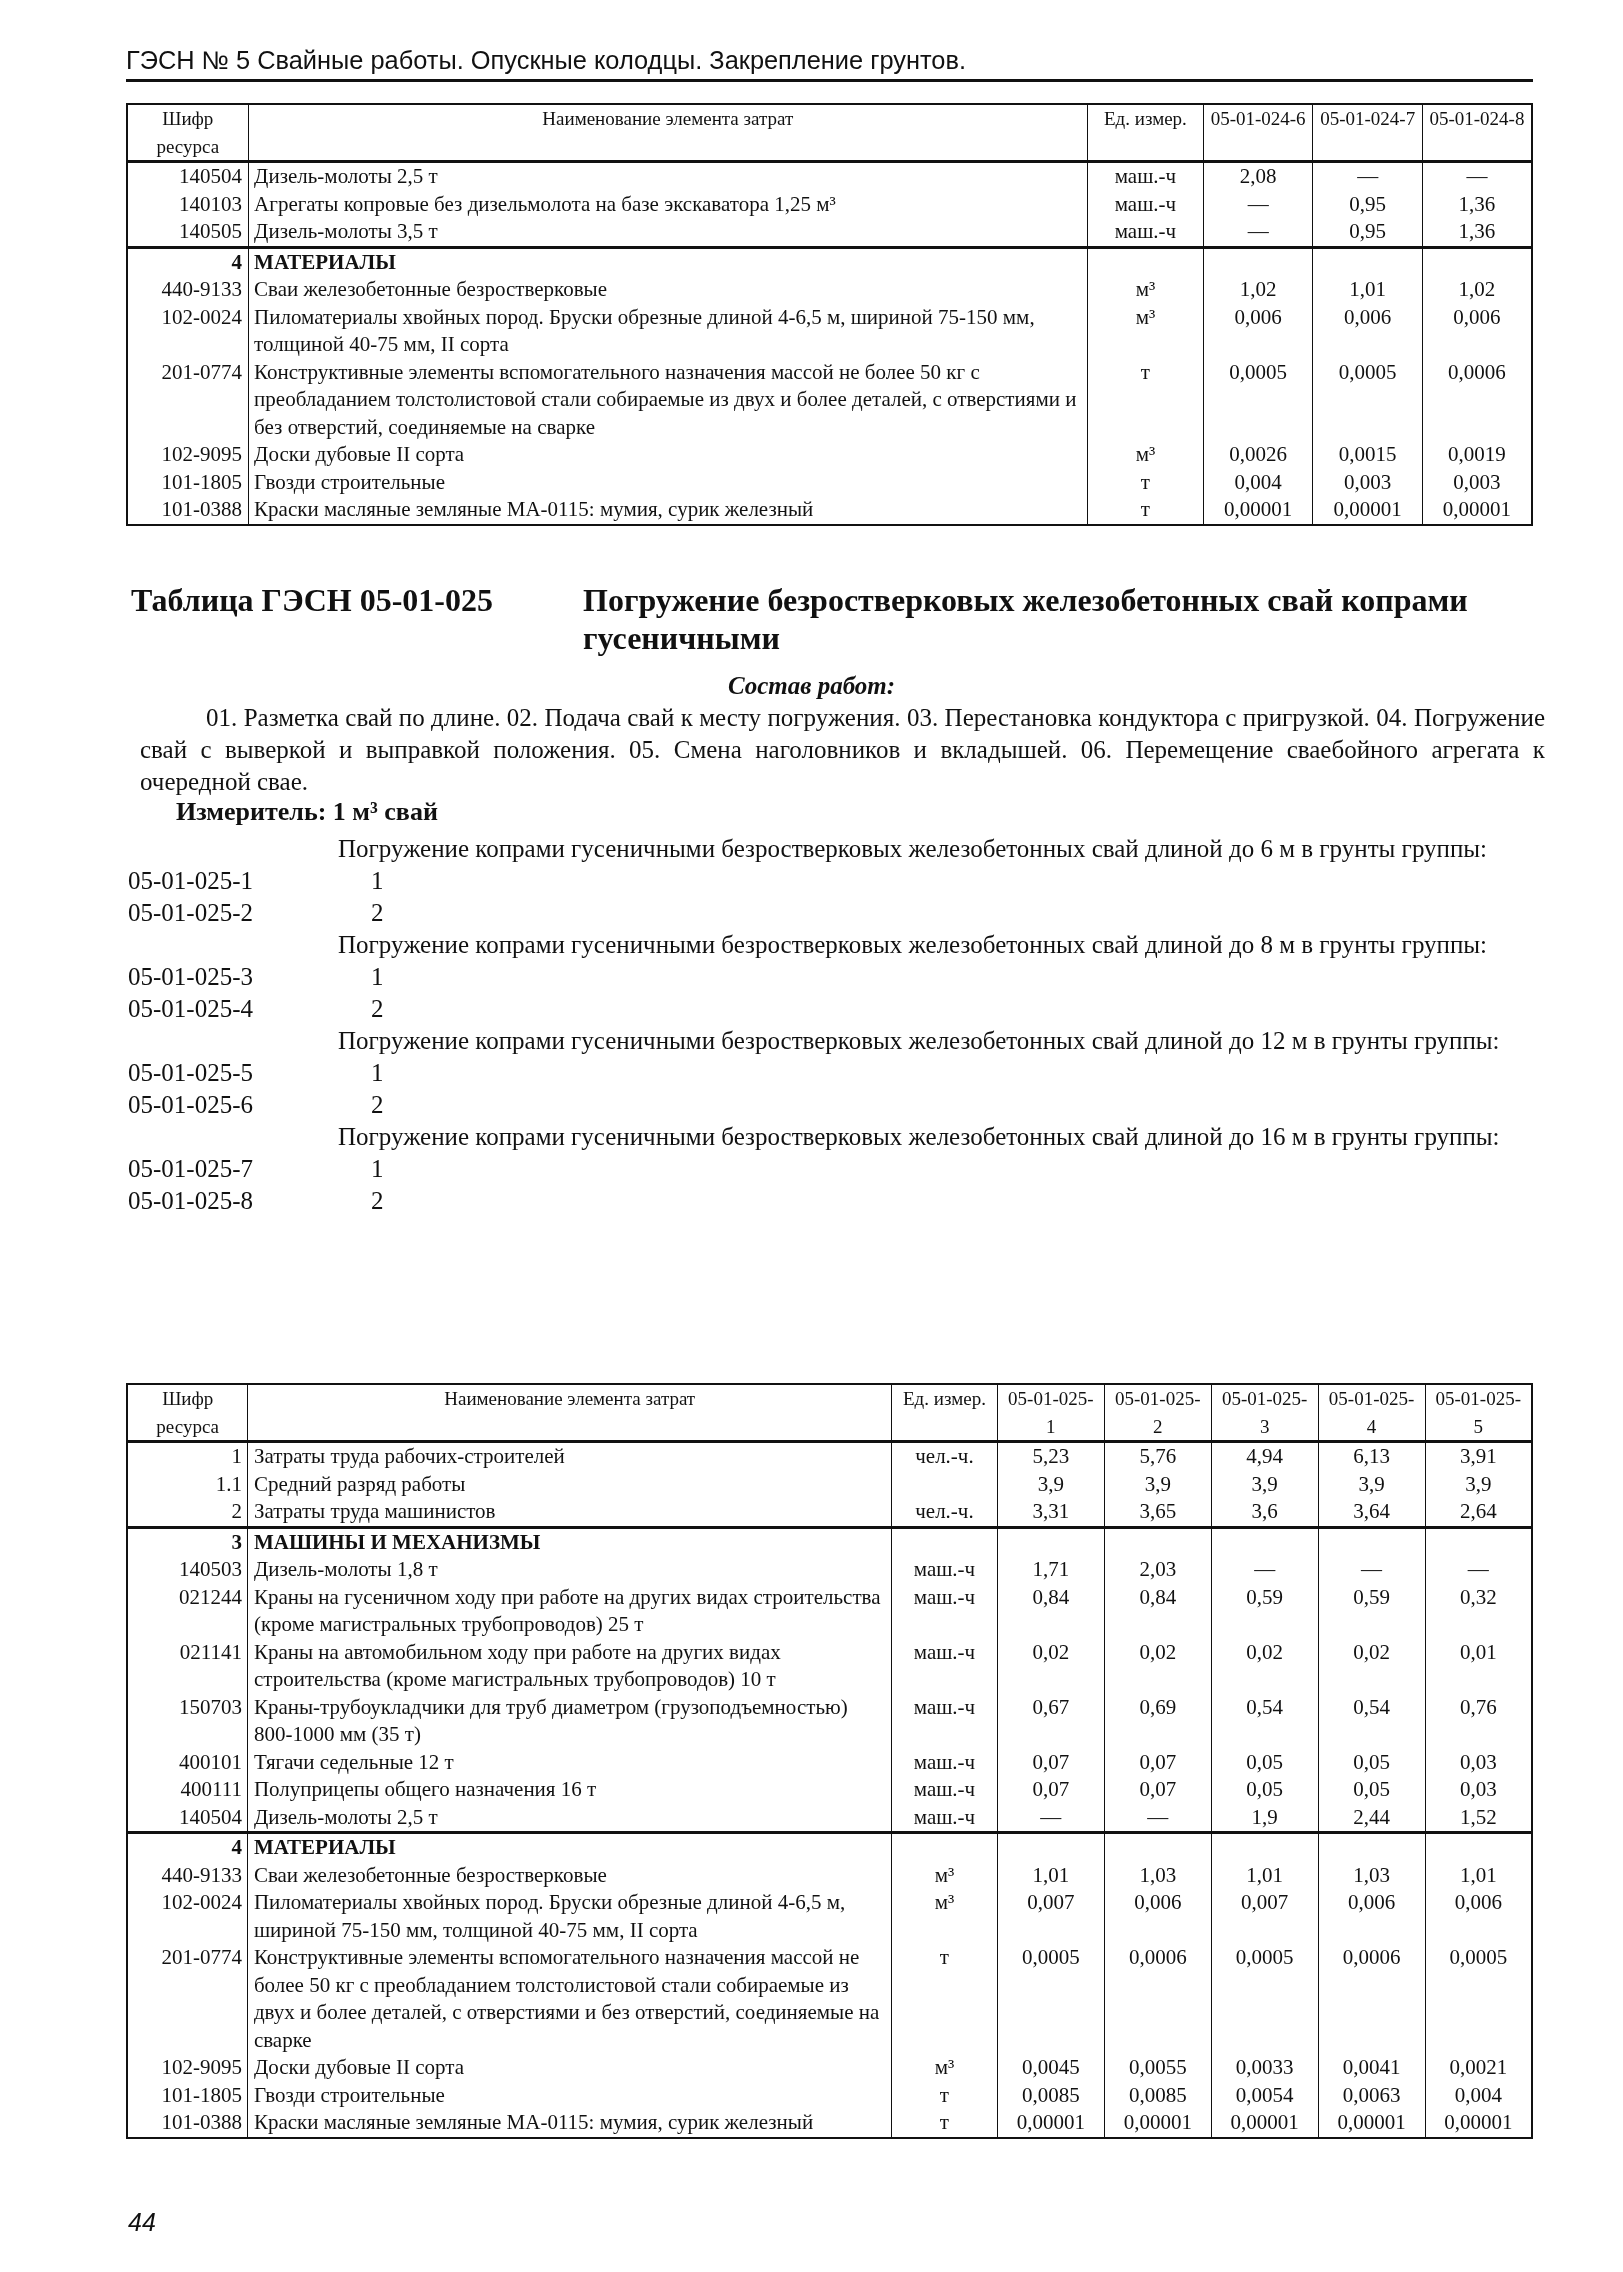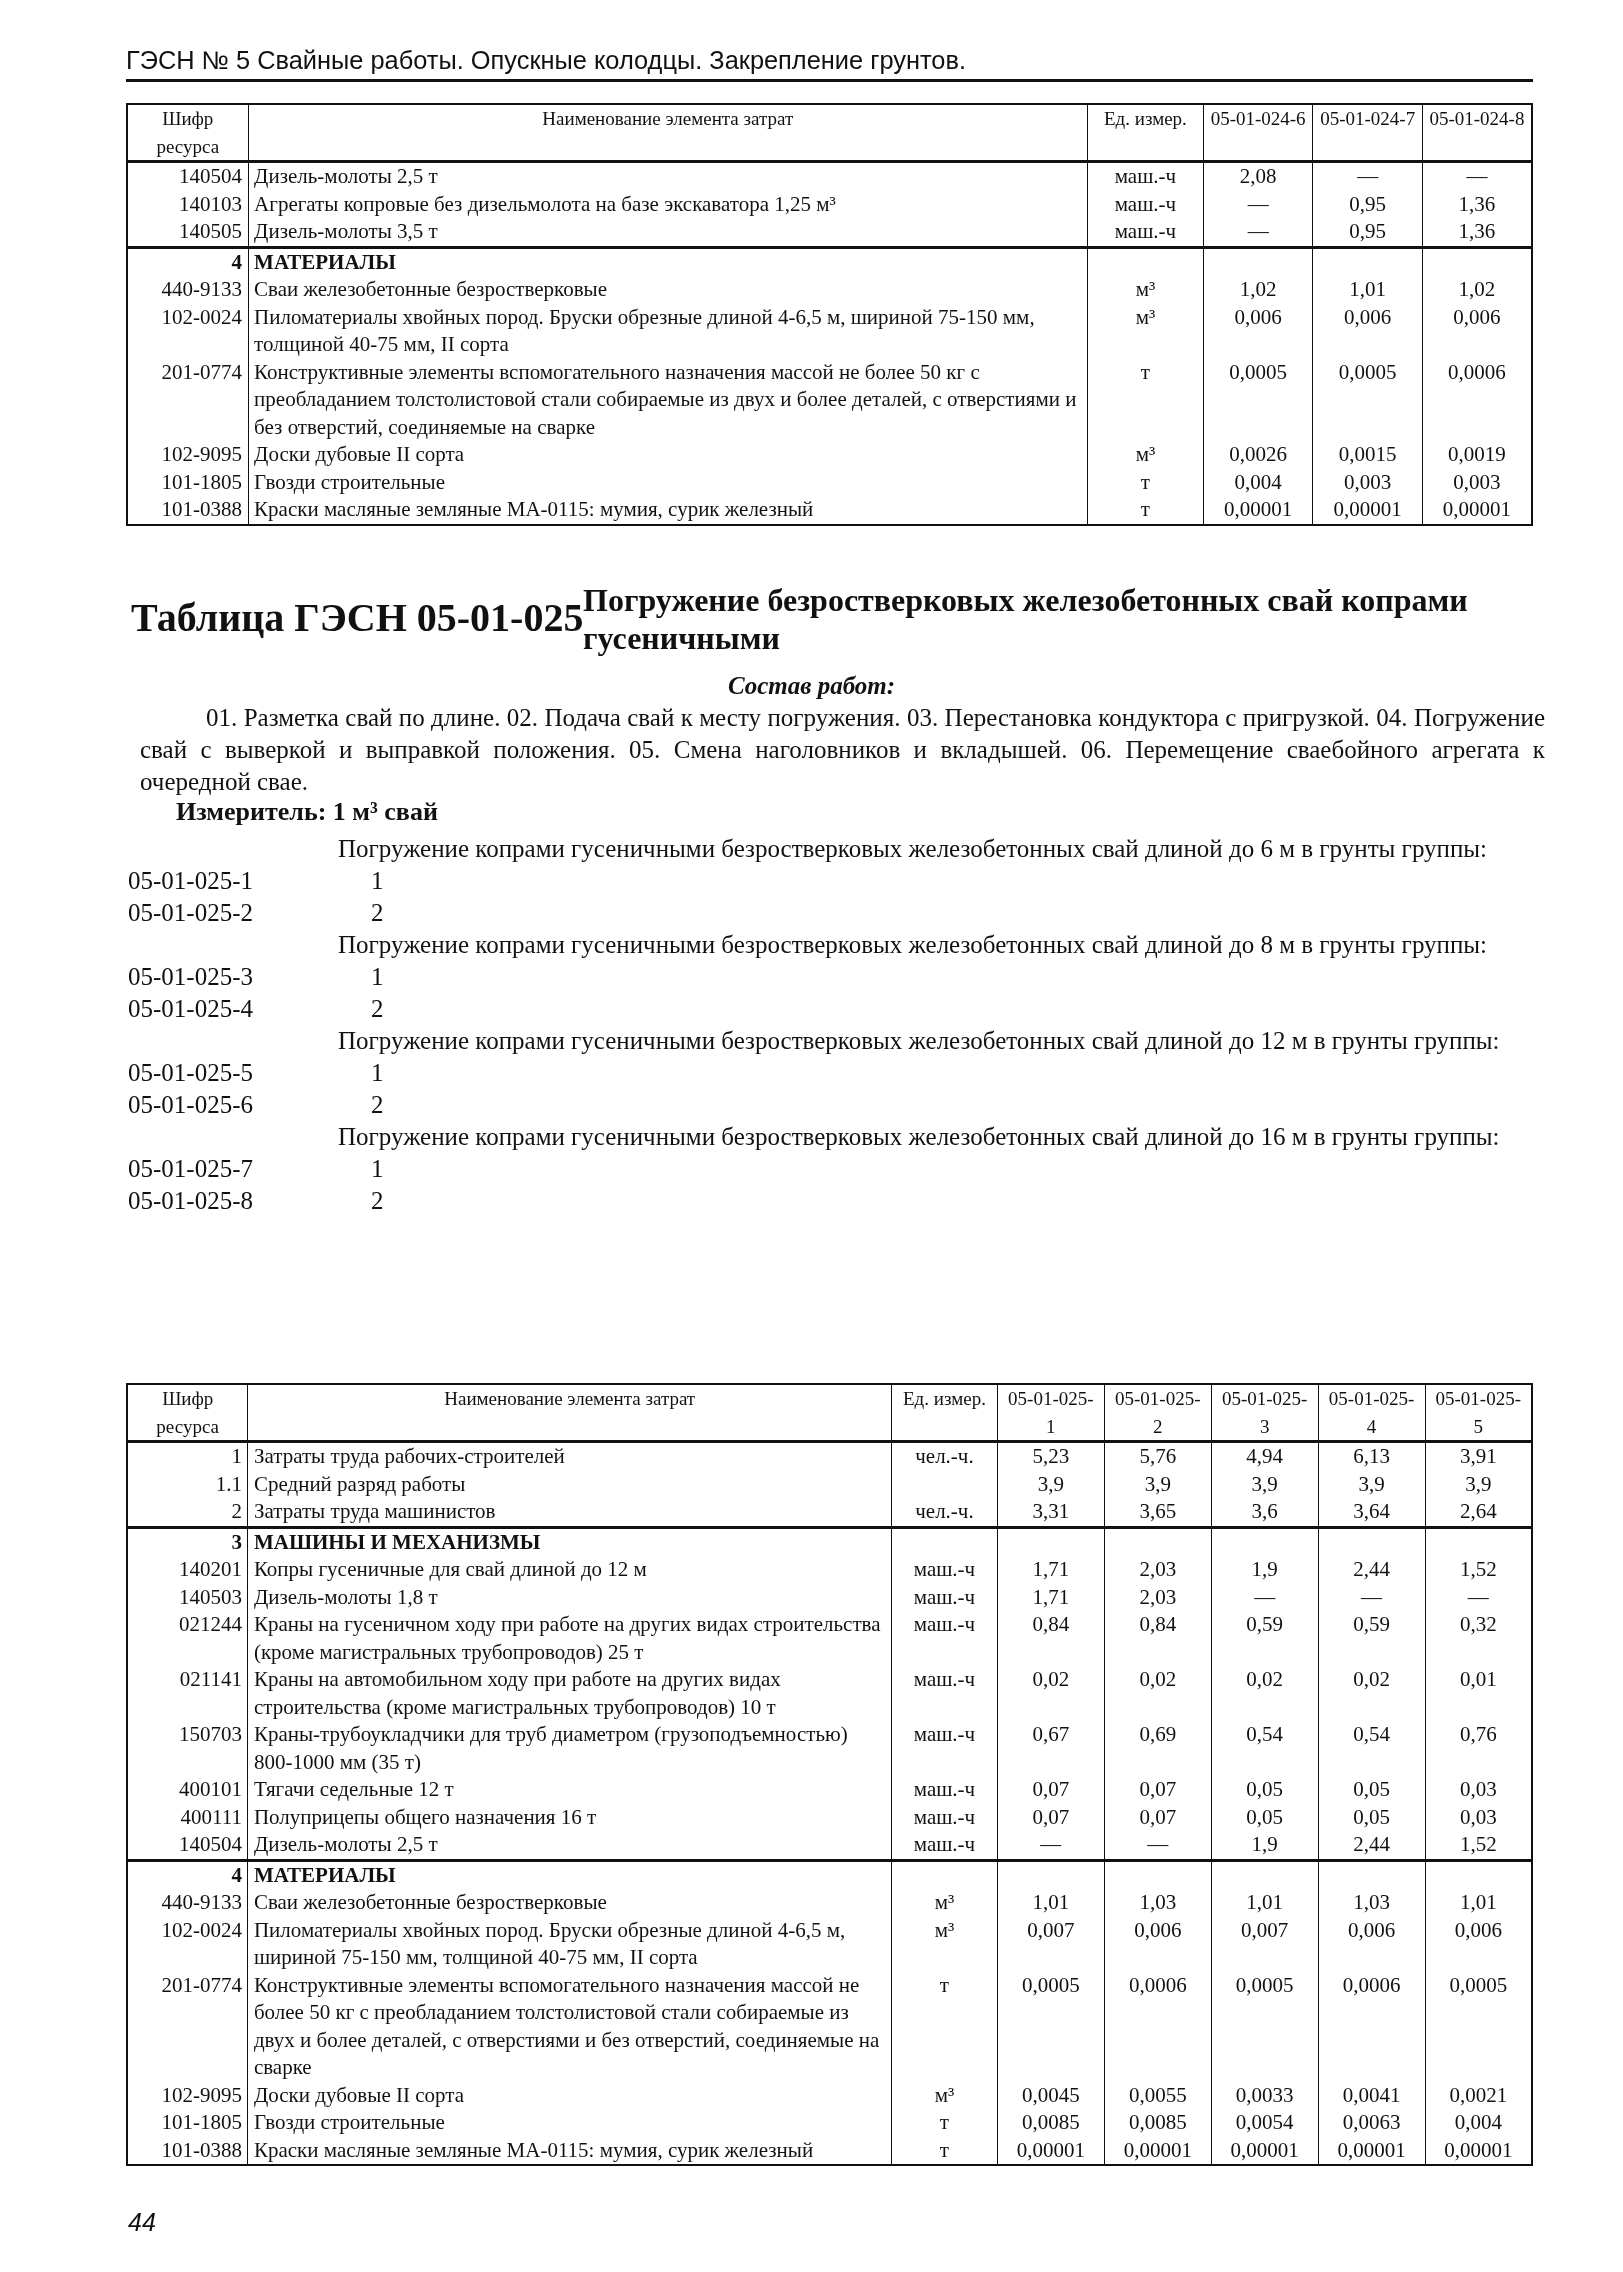--- a/index.html
+++ b/index.html
@@ -28,22 +28,22 @@
   table.norm td.unit { text-align: center; white-space: nowrap; }
   table.norm td.val { text-align: center; white-space: nowrap; }
   table.norm tr.section td { border-top: 3.4px solid #111; }
   table.norm tr.section td.name { font-weight: bold; }
   table.norm tr.section td.code { font-weight: bold; }
 
   #table1 { top: 103px; width: 1407px; }
   #table2 { top: 1383px; width: 1407px; }
 
   .table-title {
-    position: absolute; left: 131px; top: 599px; font-weight: bold;
-    font-size: 40px; line-height: 38px;
+    position: absolute; left: 131px; top: 581px; font-weight: bold;
+    font-size: 32px; line-height: 38px;
   }
   .table-heading {
     position: absolute; left: 583px; top: 581px; width: 893px; font-weight: bold;
     font-size: 32px; line-height: 38px;
   }
   .composition-label {
     position: absolute; left: 0; width: 1623px; top: 672px; text-align: center;
     font-style: italic; font-size: 25px; font-weight: bold;
   }
   .composition-text {
@@ -272,30 +272,20 @@
         <td class="code">3</td>
         <td class="name">МАШИНЫ И МЕХАНИЗМЫ</td>
         <td class="unit"></td>
         <td class="val"></td>
         <td class="val"></td>
         <td class="val"></td>
         <td class="val"></td>
         <td class="val"></td>
       </tr>
       <tr>
-        <td class="code">140201</td>
-        <td class="name">Копры гусеничные для свай длиной до 12 м</td>
-        <td class="unit">маш.-ч</td>
-        <td class="val">1,71</td>
-        <td class="val">2,03</td>
-        <td class="val">1,9</td>
-        <td class="val">2,44</td>
-        <td class="val">1,52</td>
-      </tr>
-      <tr>
         <td class="code">140503</td>
         <td class="name">Дизель-молоты 1,8 т</td>
         <td class="unit">маш.-ч</td>
         <td class="val">1,71</td>
         <td class="val">2,03</td>
         <td class="val">—</td>
         <td class="val">—</td>
         <td class="val">—</td>
       </tr>
       <tr>

